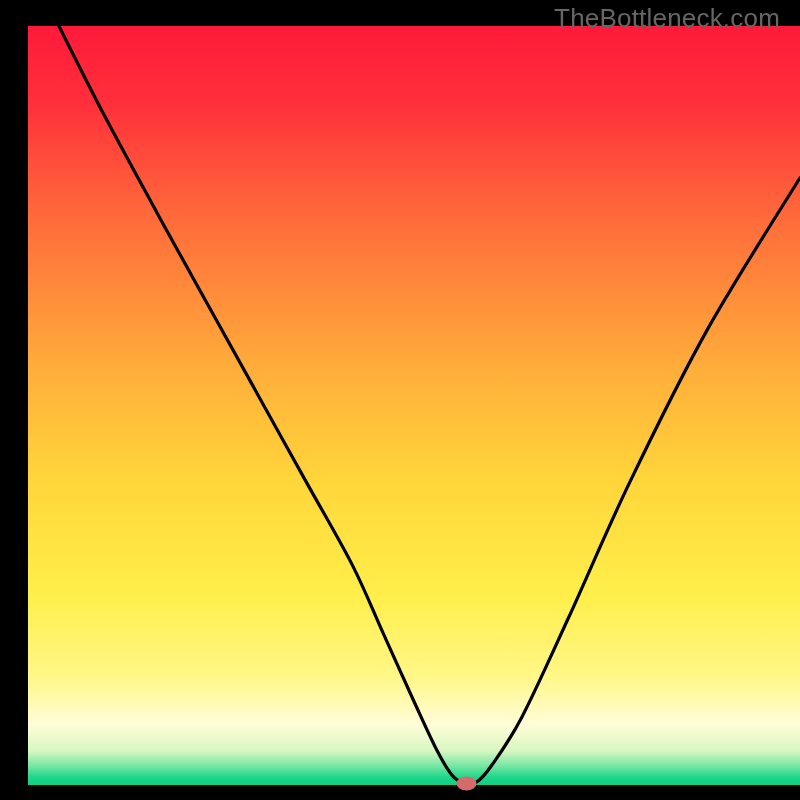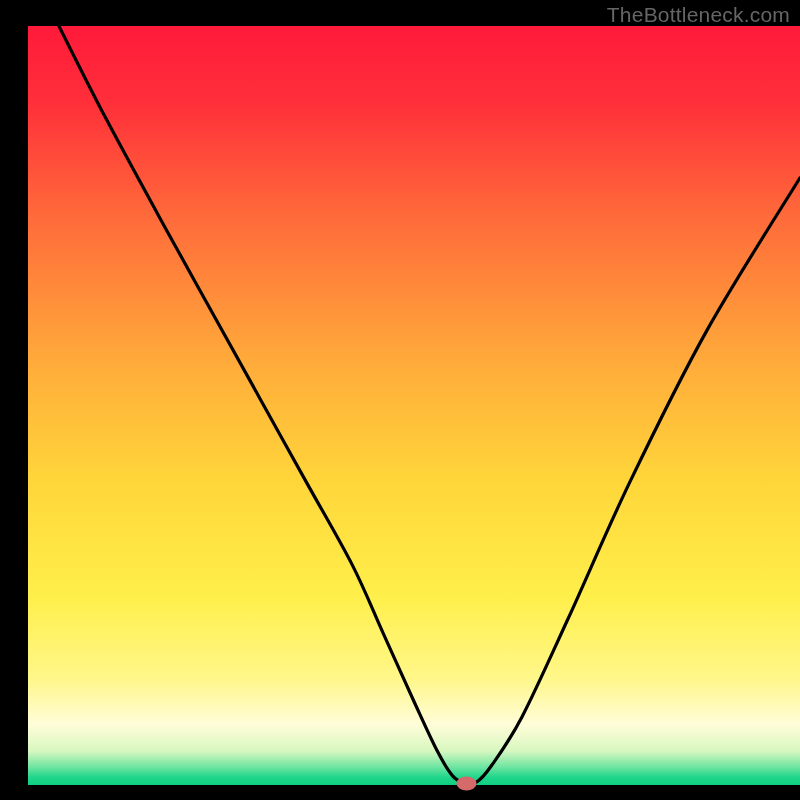--- a/index.html
+++ b/index.html
@@ -14,23 +14,23 @@
   .frame {
     position: absolute;
     top: 0;
     left: 0;
     width: 800px;
     height: 800px;
   }
   .watermark {
     position: absolute;
     top: 3px;
-    right: 10px;
+    right: 20px;
     color: #666;
-    font-size: 21px;
+    font-size: 26px;
     font-weight: 500;
     letter-spacing: 0.2px;
     z-index: 10;
   }
   svg {
     display: block;
   }
 </style>
 </head>
 <body>

